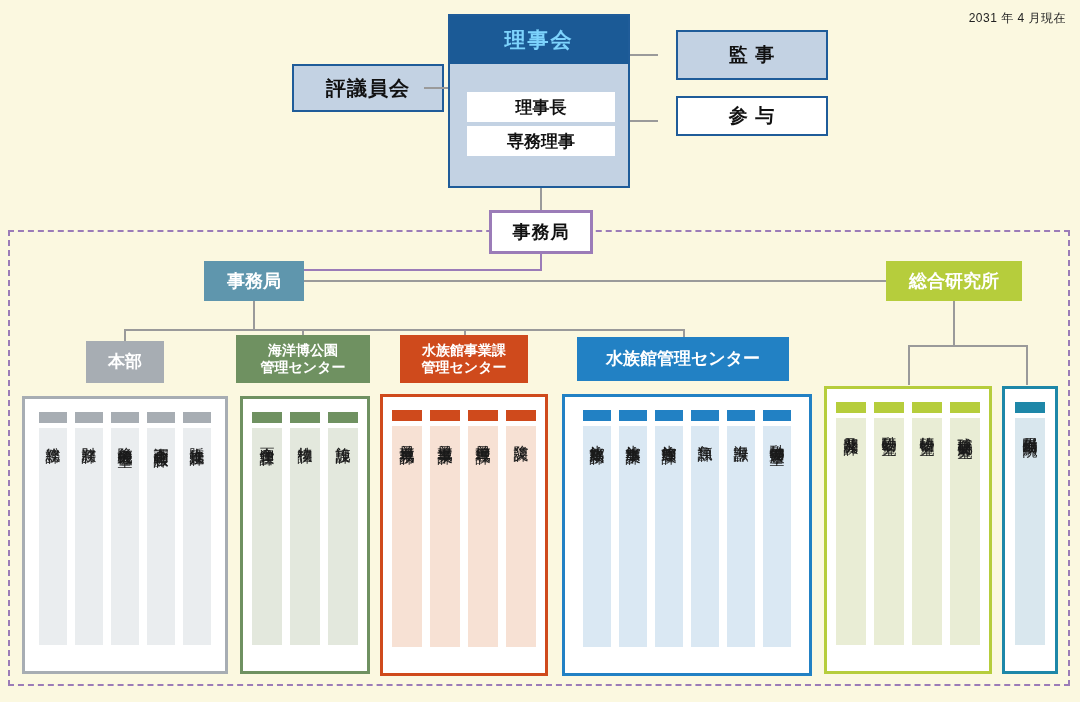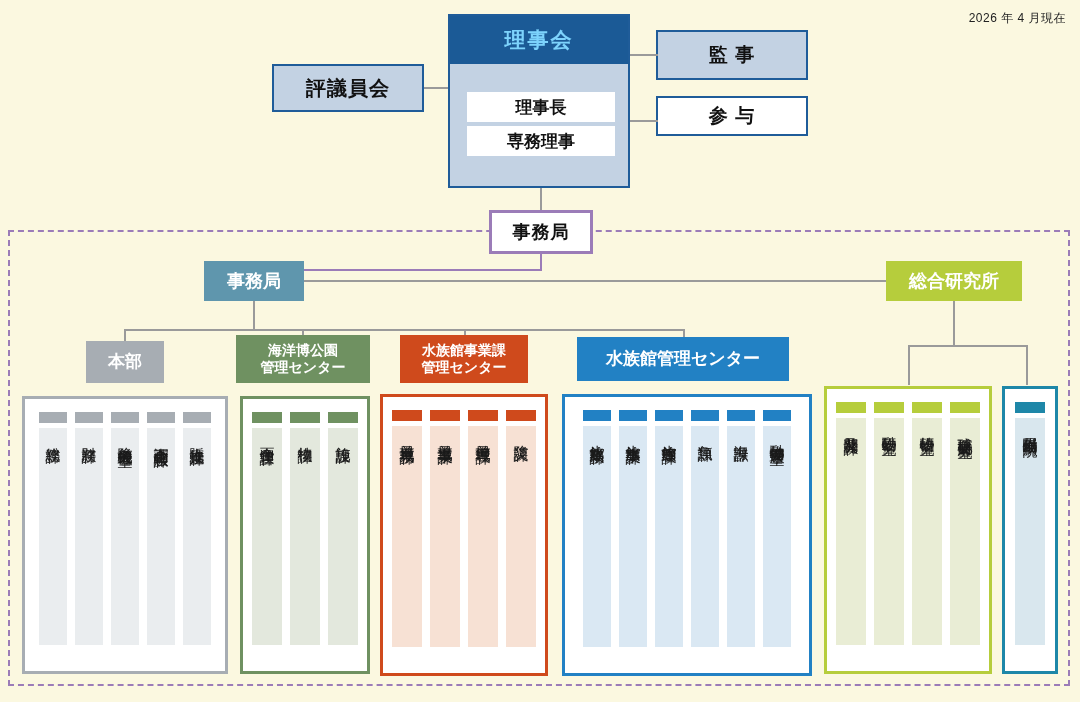--- a/index.html
+++ b/index.html
@@ -17,20 +17,21 @@
   .ln.v{width:2px;}
   .ln.purple{background:#9b7cb8;}
 
   
   .topbox{
     position:absolute;box-sizing:border-box;
     display:flex;align-items:center;justify-content:center;
     border:2px solid #1f5c99;
     font-weight:bold;color:#111;
     letter-spacing:1px;
+    margin-left:20px;
   }
   .topbox.filled{background:#c3d2e3;}
   .topbox.white{background:#ffffff;}
 
   #rijikai-wrap{
     position:absolute;left:448px;top:14px;width:182px;height:174px;
     box-sizing:border-box;border:2px solid #1f5c99;background:#c3d2e3;
   }
   #rijikai-head{
     position:absolute;left:0;top:0;width:100%;height:48px;
@@ -98,21 +99,21 @@
   #datestamp{
     position:absolute;right:14px;top:10px;
     font-size:12px;color:#222;letter-spacing:0.5px;
   }
 </style>
 </head>
 <body>
 
 <div id="root">
 
-  <div id="datestamp">2026 年 4 月現在</div>
+  <div id="datestamp">2031 年 4 月現在</div>
 
   <div class="topbox filled" id="hyogiinkai" style="left:272px;top:64px;width:152px;height:48px;font-size:20px;">評議員会</div>
 
   <div class="ln h" style="left:424px;top:87px;width:26px;"></div>
 
   <div id="rijikai-wrap">
     <div id="rijikai-head">理事会</div>
     <div class="riji-row" style="top:110px;">専務理事</div>
     <div class="riji-row" style="top:76px;">理事長</div>
   </div>

